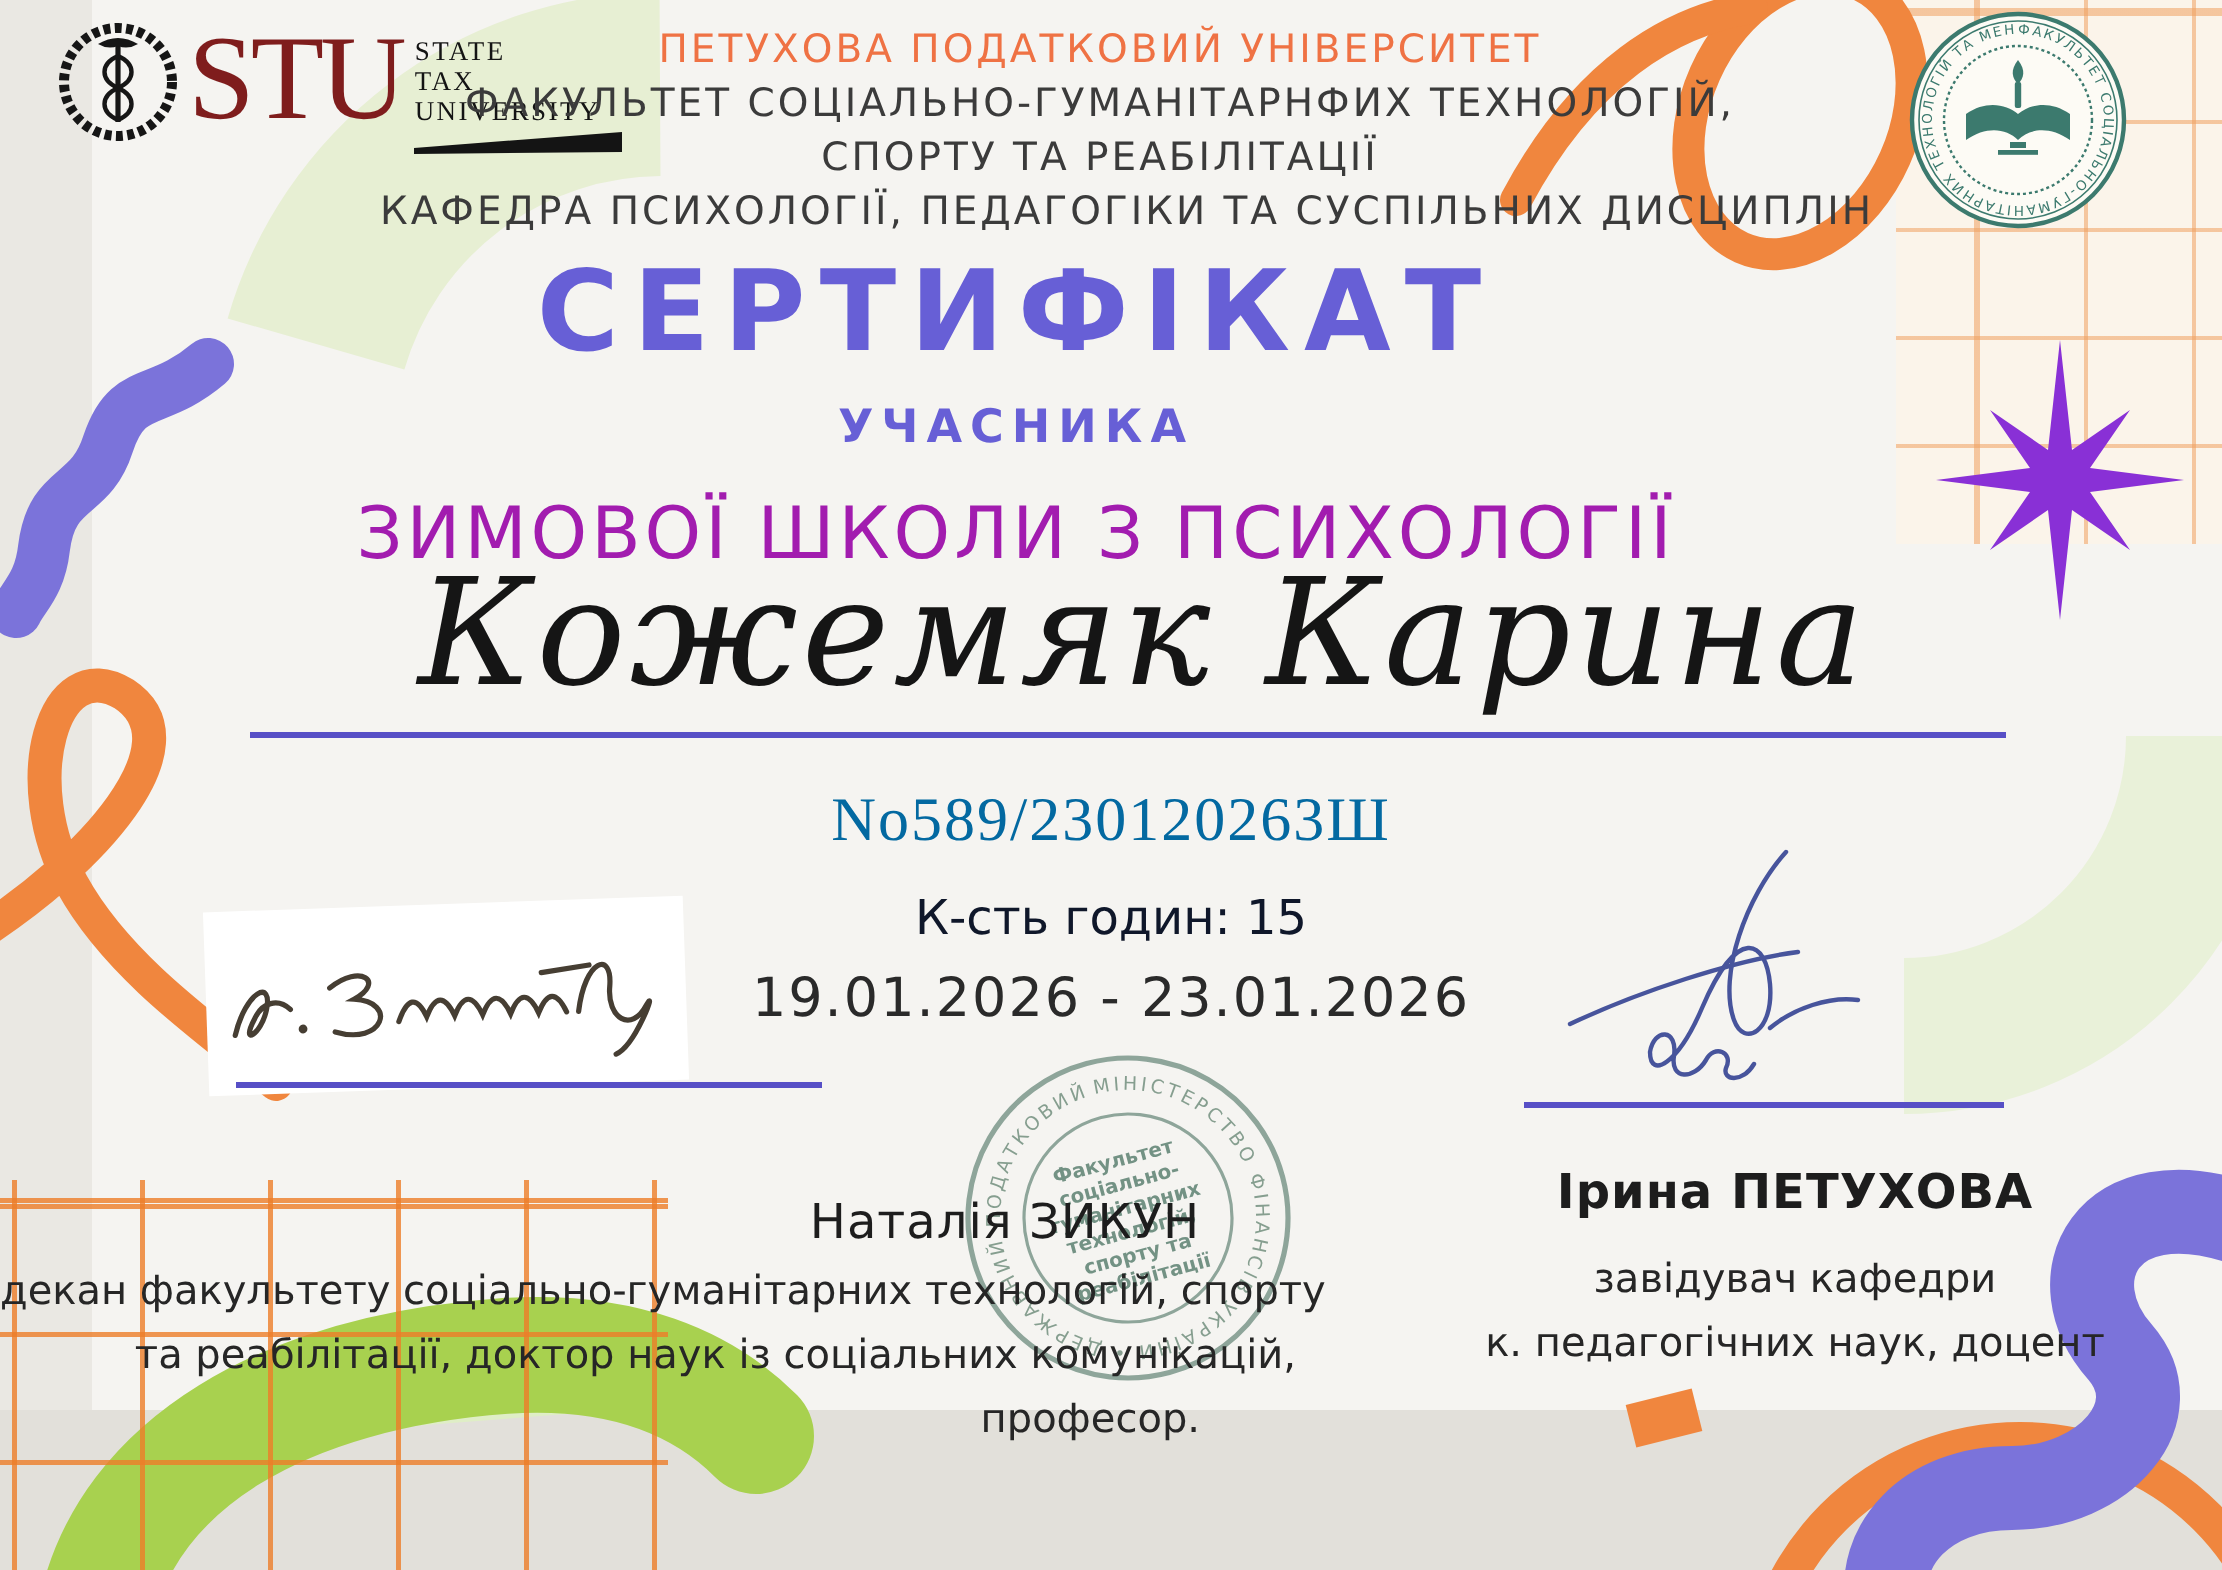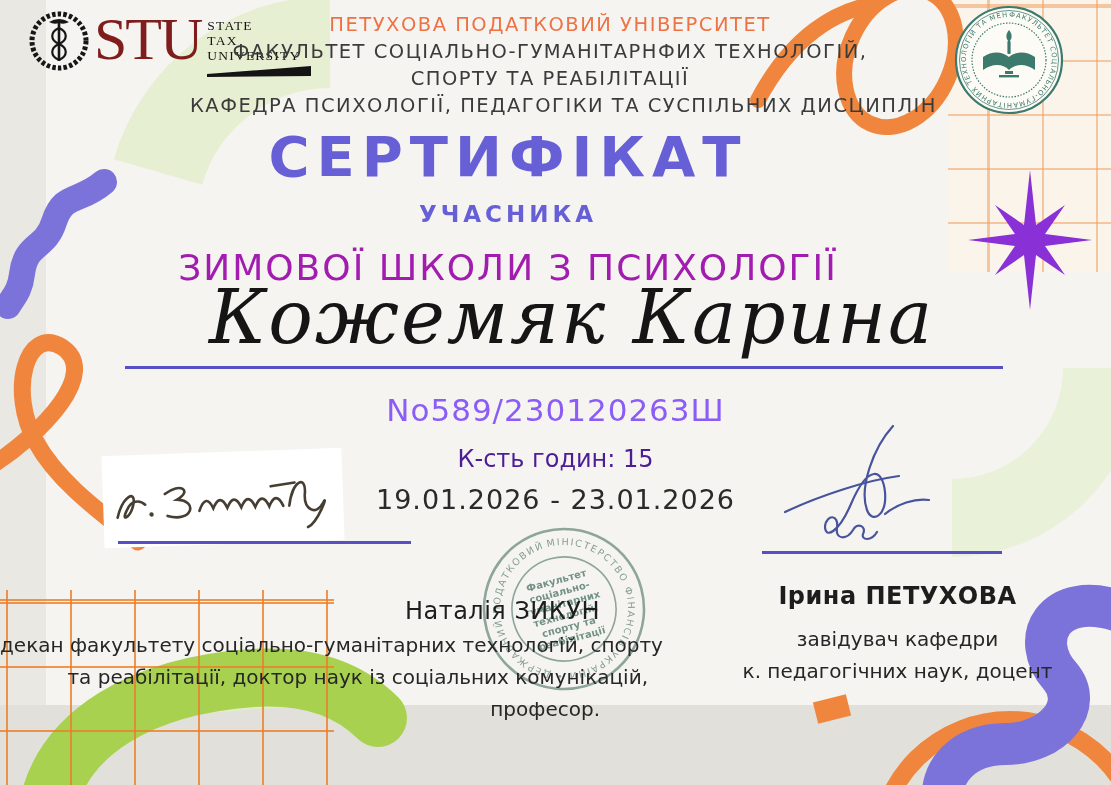--- a/index.html
+++ b/index.html
@@ -40,22 +40,22 @@
   .hdr-3{top:67px;}
   .hdr-4{top:94px;}
   
   .title-block{left:0;right:95px;text-align:center;z-index:2;}
   .cert-title{top:124px;font-size:56px;font-weight:bold;letter-spacing:7px;color:#675fd6;}
   .cert-sub{top:201px;font-size:23px;font-weight:bold;letter-spacing:4px;color:#675fd6;}
   .cert-program{top:231px;font-size:36px;font-weight:normal;letter-spacing:2px;color:#a21caf;margin-top:16px;}
   .center-line{left:0;right:0;text-align:center;z-index:2;}
   .recipient-name{top:274px;font-family:"DejaVu Serif", serif;font-style:italic;font-size:74px;color:#151515;letter-spacing:2px;padding-left:32px;}
   .name-rule{left:125px;top:366px;width:878px;height:2.5px;background:#574fc6;z-index:2;}
-  .cert-number{top:392px;font-size:31px;color:#8b5cf6;letter-spacing:1px;}
-  .cert-hours{top:445px;font-size:24px;color:#4c1d95;}
+  .cert-number{top:392px;font-size:31px;color:#0369a1;letter-spacing:1px;font-family:Liberation Serif, serif;}
+  .cert-hours{top:445px;font-size:24px;color:#0f172a;}
   .cert-dates{top:484px;font-size:27px;color:#2a2a2a;letter-spacing:1px;}
   
   .sig-patch{left:103px;top:452px;width:240px;height:92px;background:#ffffff;transform:rotate(-2deg);z-index:2;}
   .sig-line-left{left:118px;top:541px;width:293px;height:3px;background:#574fc6;z-index:2;}
   .sig-right{left:775px;top:418px;z-index:2;}
   .sig-line-right{left:762px;top:551px;width:240px;height:3px;background:#574fc6;z-index:2;}
   .stamp{left:478px;top:523px;transform:rotate(-15deg);z-index:1;opacity:.85;}
   .emblem-tr{left:953px;top:4px;z-index:2;}
   
   .sigblock-left{left:0;width:600px;text-align:right;z-index:2;}

